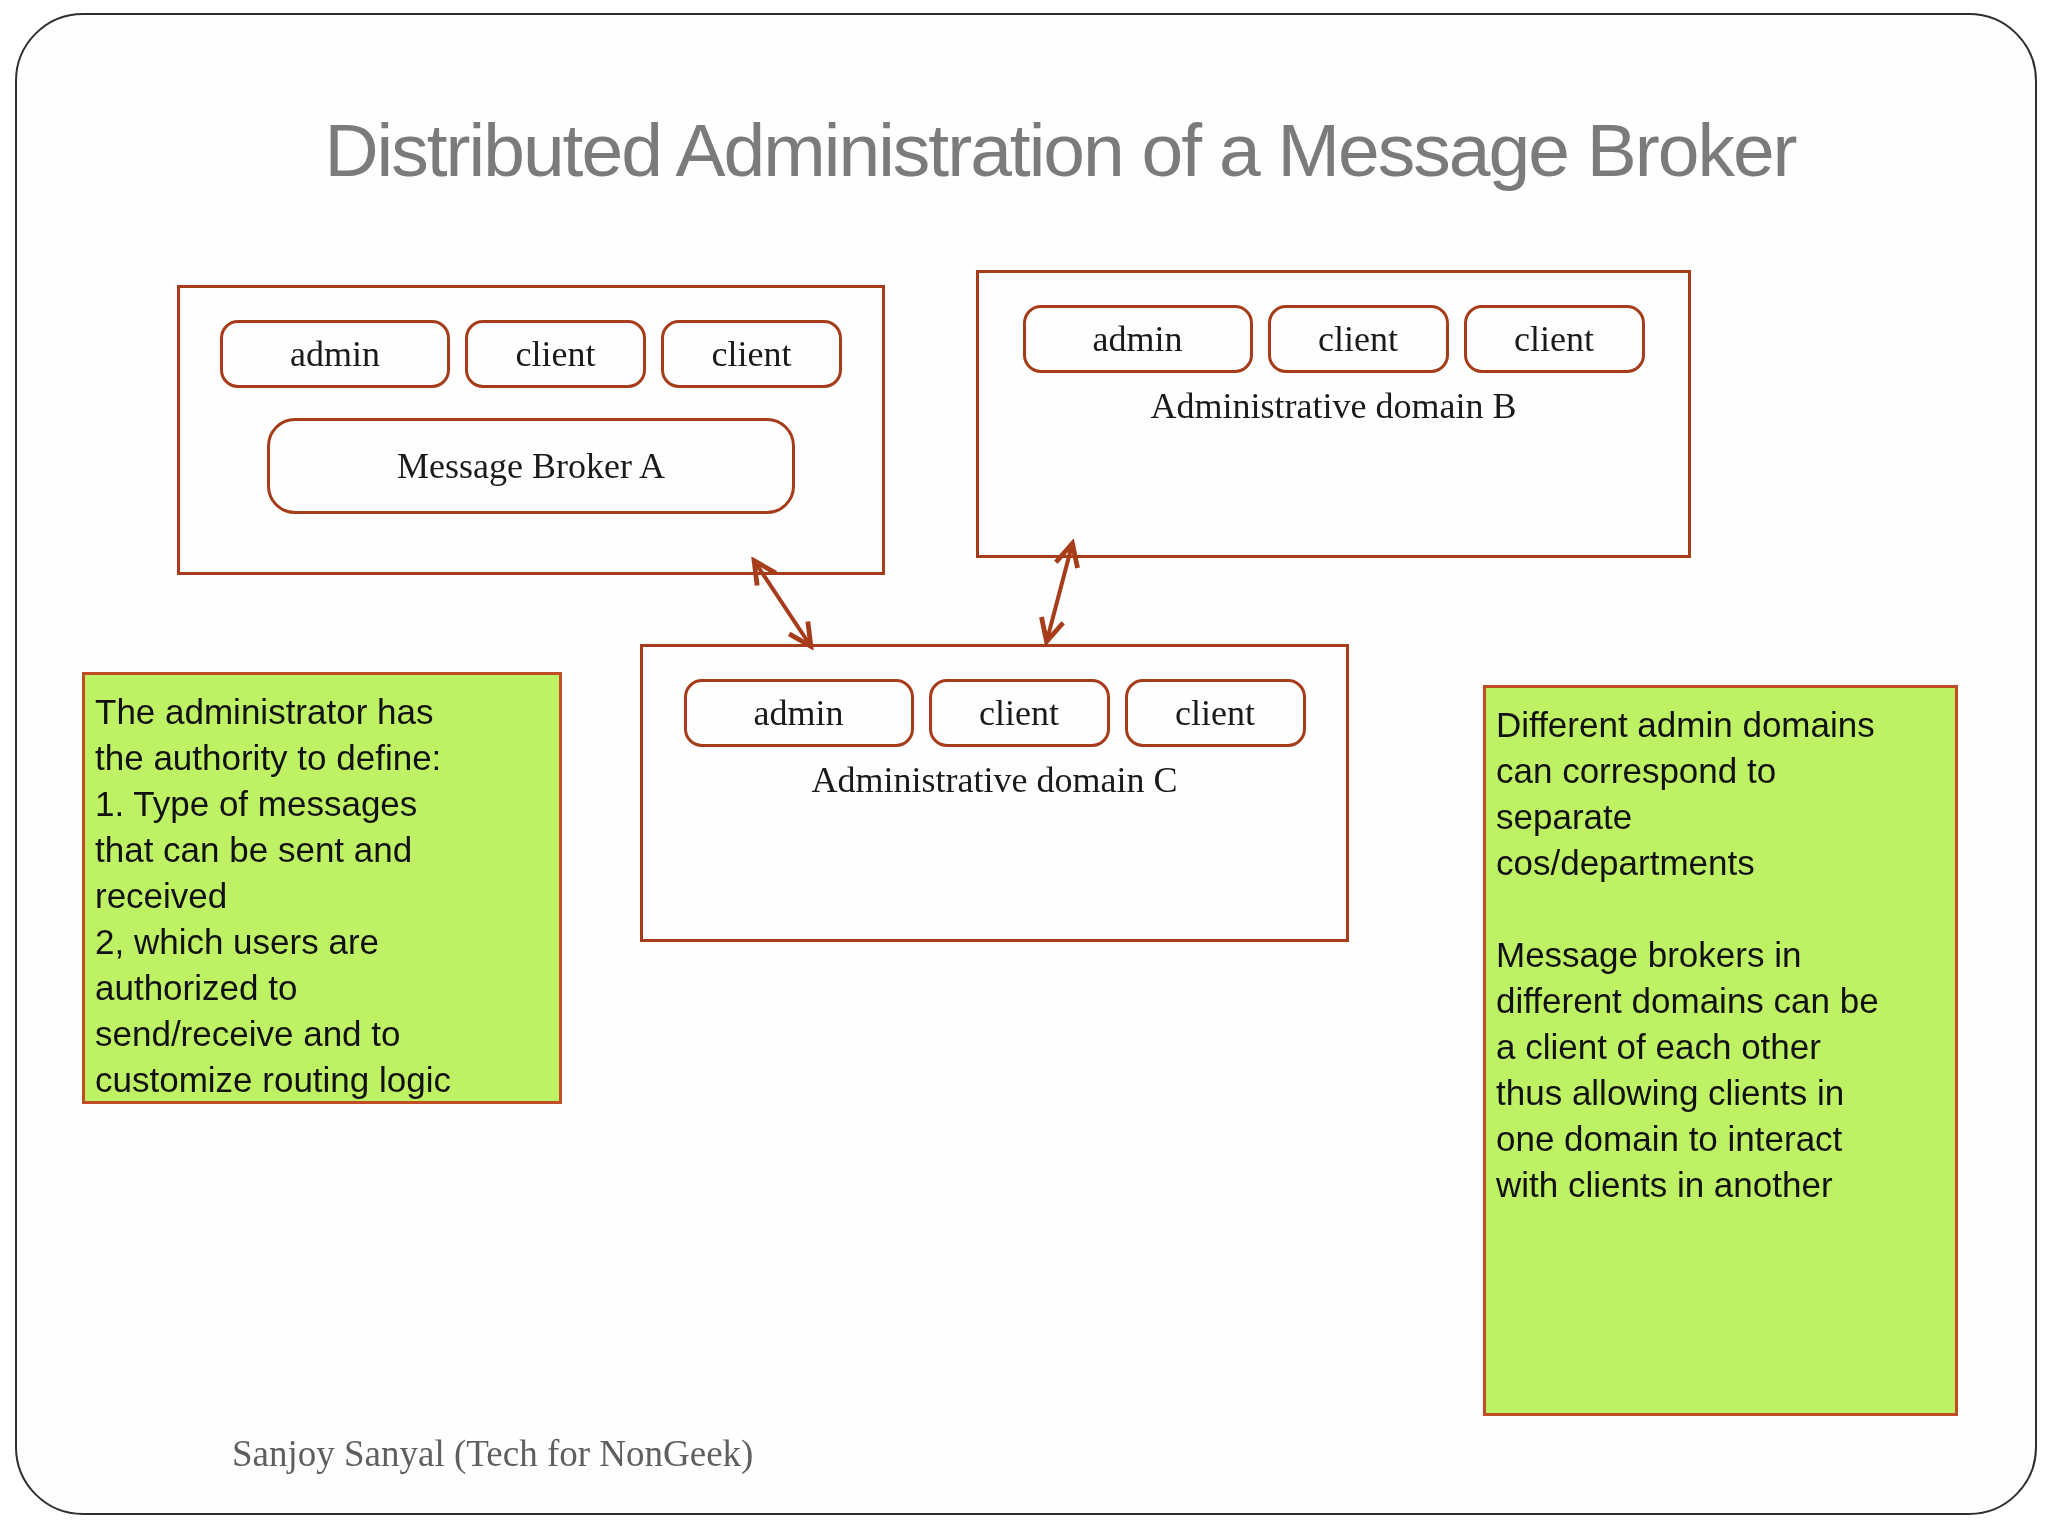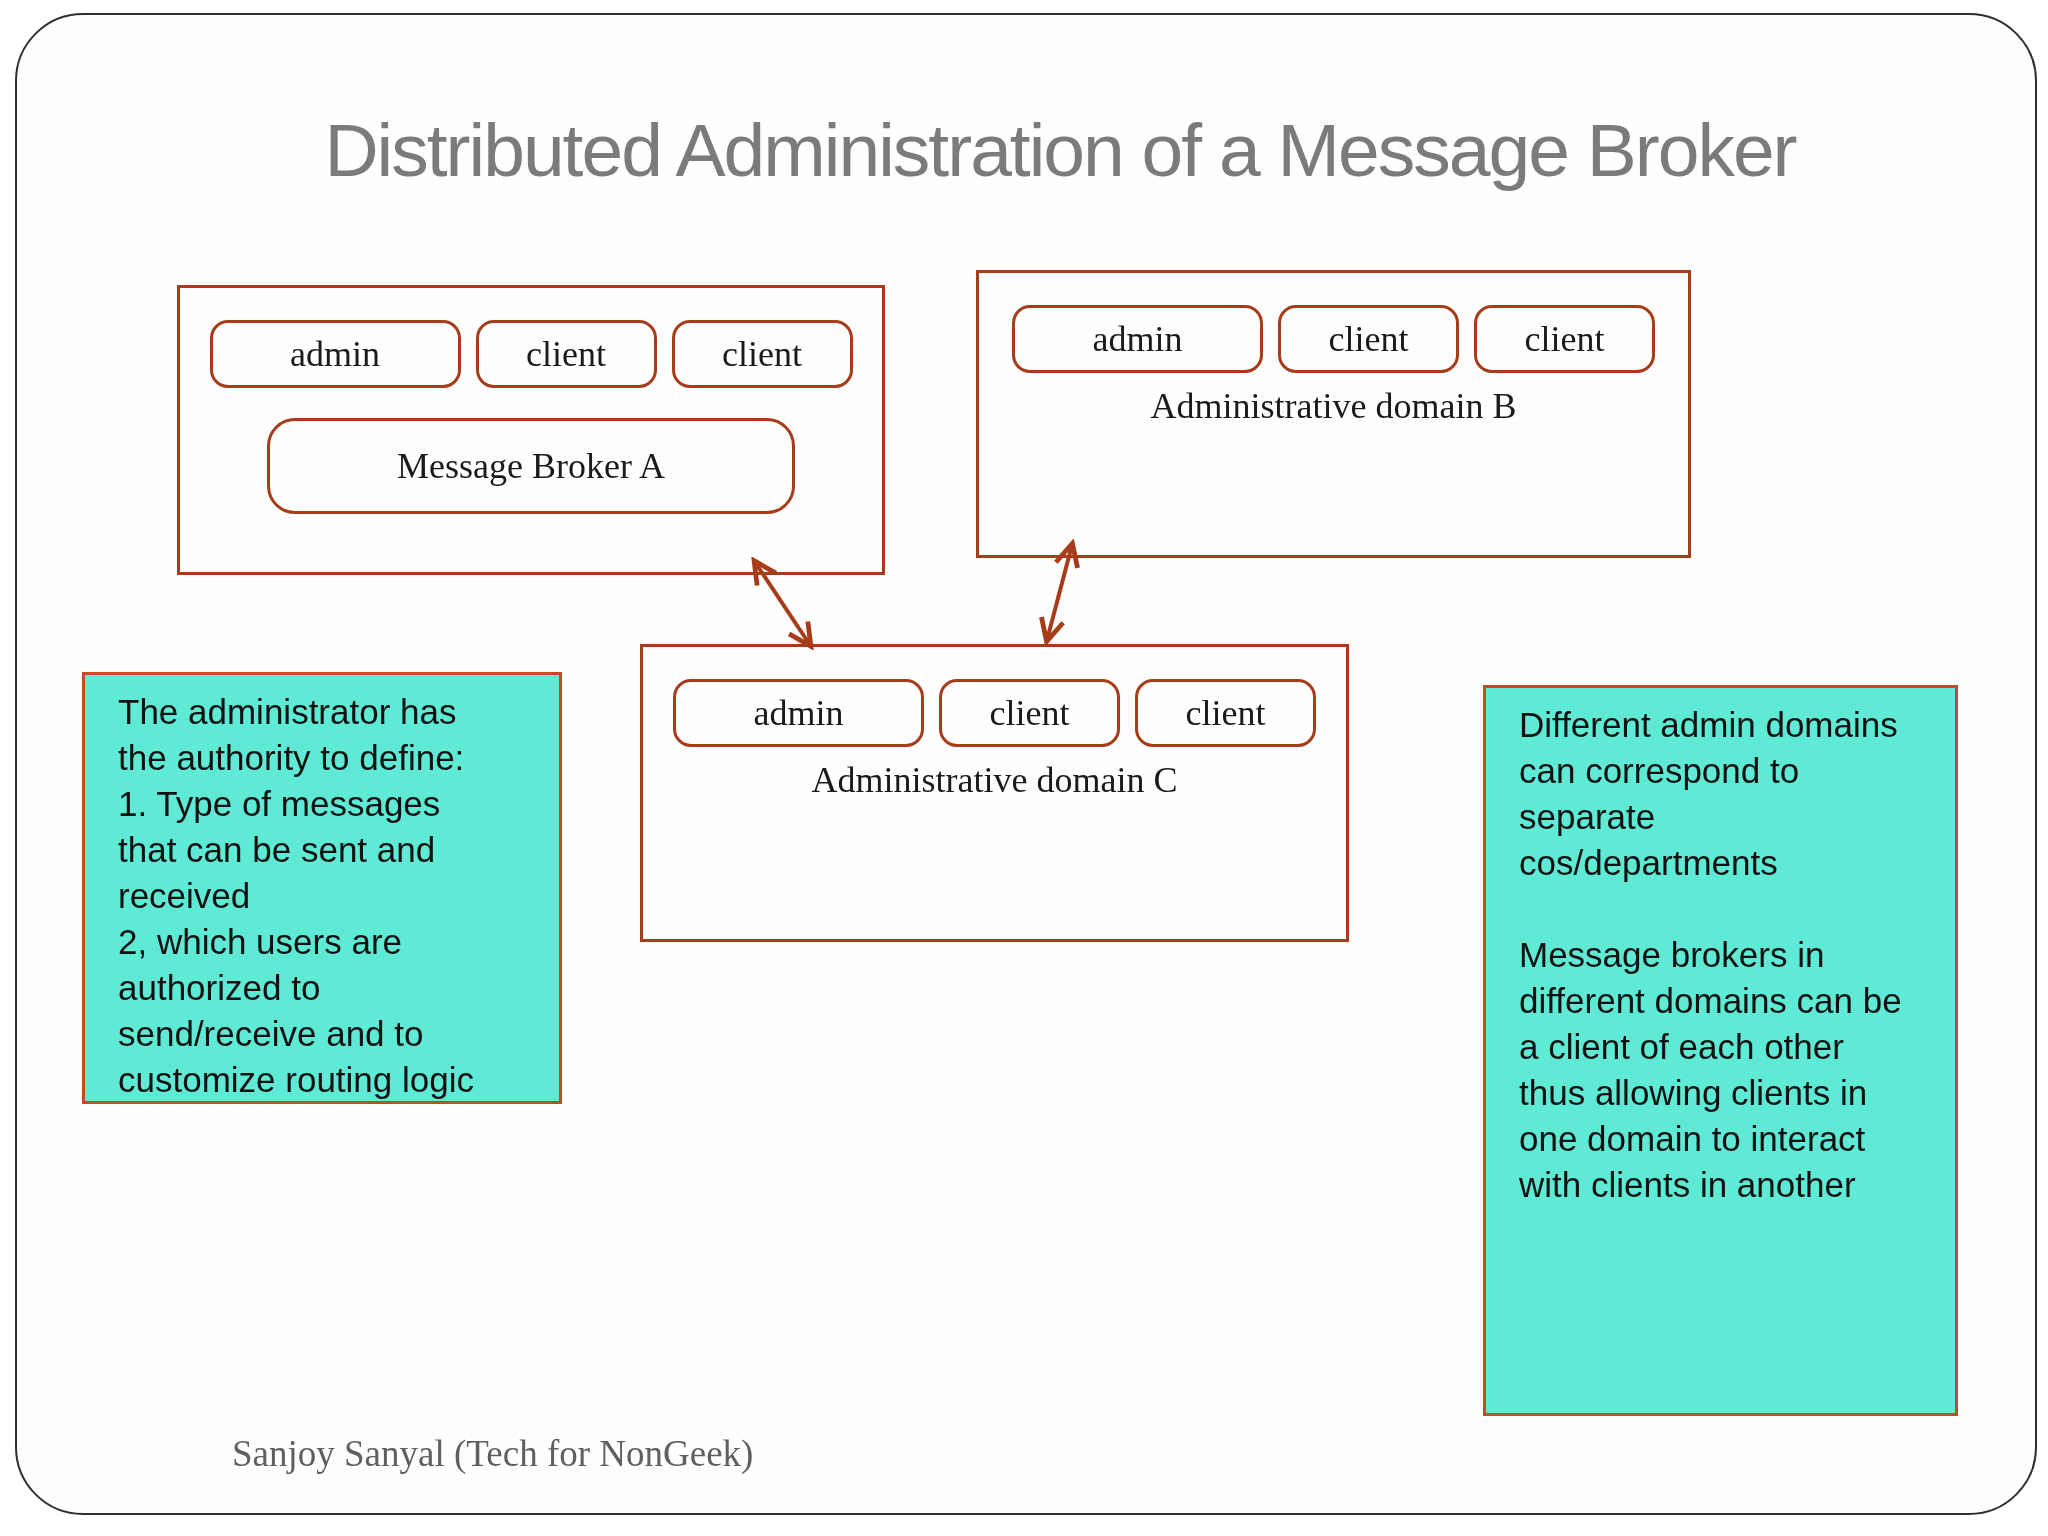--- a/index.html
+++ b/index.html
@@ -48,21 +48,21 @@
   .node {
     border: 3px solid var(--rust, #a63c19);
     border-radius: 18px;
     height: 68px;
     display: flex;
     align-items: center;
     justify-content: center;
     box-sizing: border-box;
     background: #fefefe;
   }
-  .node-admin { width: 251px; }
+  .node-admin { width: 230px; }
   .node-client { width: 181px; }
   .node-label, .broker-label, .caption {
     font-family: "Liberation Serif", serif;
     font-size: 36px;
     color: #1a1a1a;
     white-space: nowrap;
   }
   .broker {
     margin-top: 30px;
     width: 528px;
@@ -74,22 +74,22 @@
     justify-content: center;
     box-sizing: border-box;
     background: #fefefe;
   }
   .caption { margin-top: 12px; }
   
   .note {
     position: absolute;
     border: 3px solid var(--note-border, #bf4e27);
     box-sizing: border-box;
-    background: #5eead4;
-    padding: 14px 33px;
+    background: #bef264;
+    padding: 14px 10px;
   }
   .note-left  { left: 82px;   top: 672px; width: 480px; height: 432px; }
   .note-right { left: 1483px; top: 685px; width: 475px; height: 731px; }
   .note-text {
     margin: 0;
     font-size: 35px;
     line-height: 46px;
     color: var(--ink, #111111);
     white-space: pre-line;
   }

